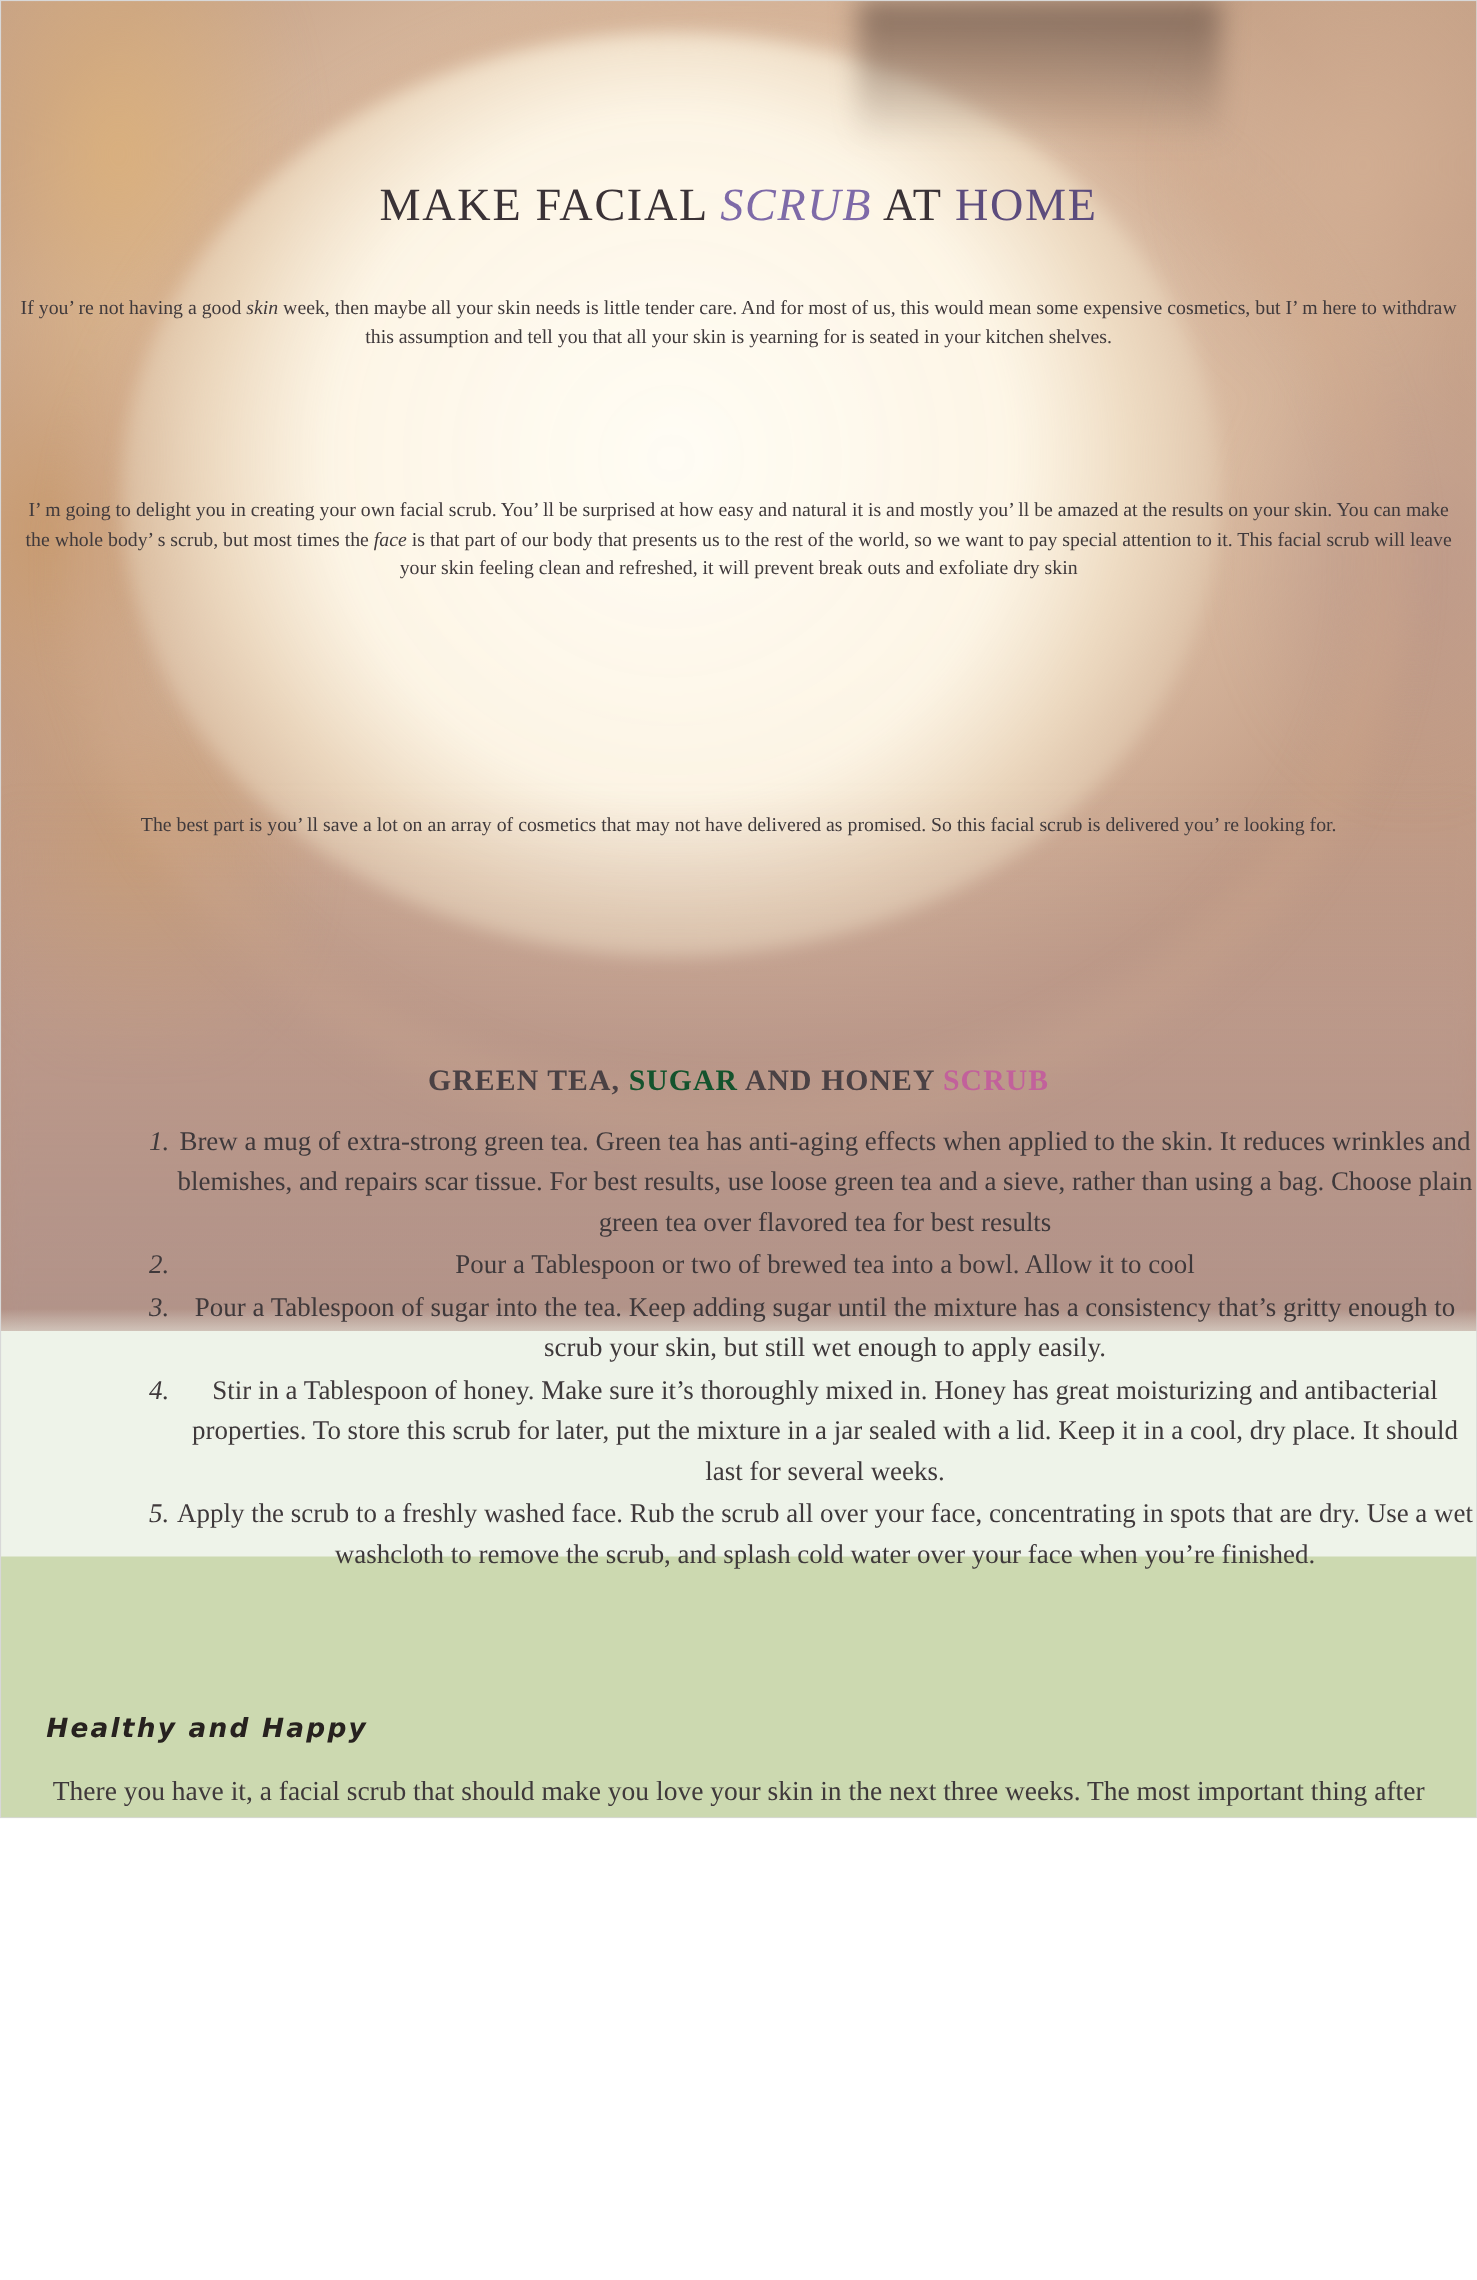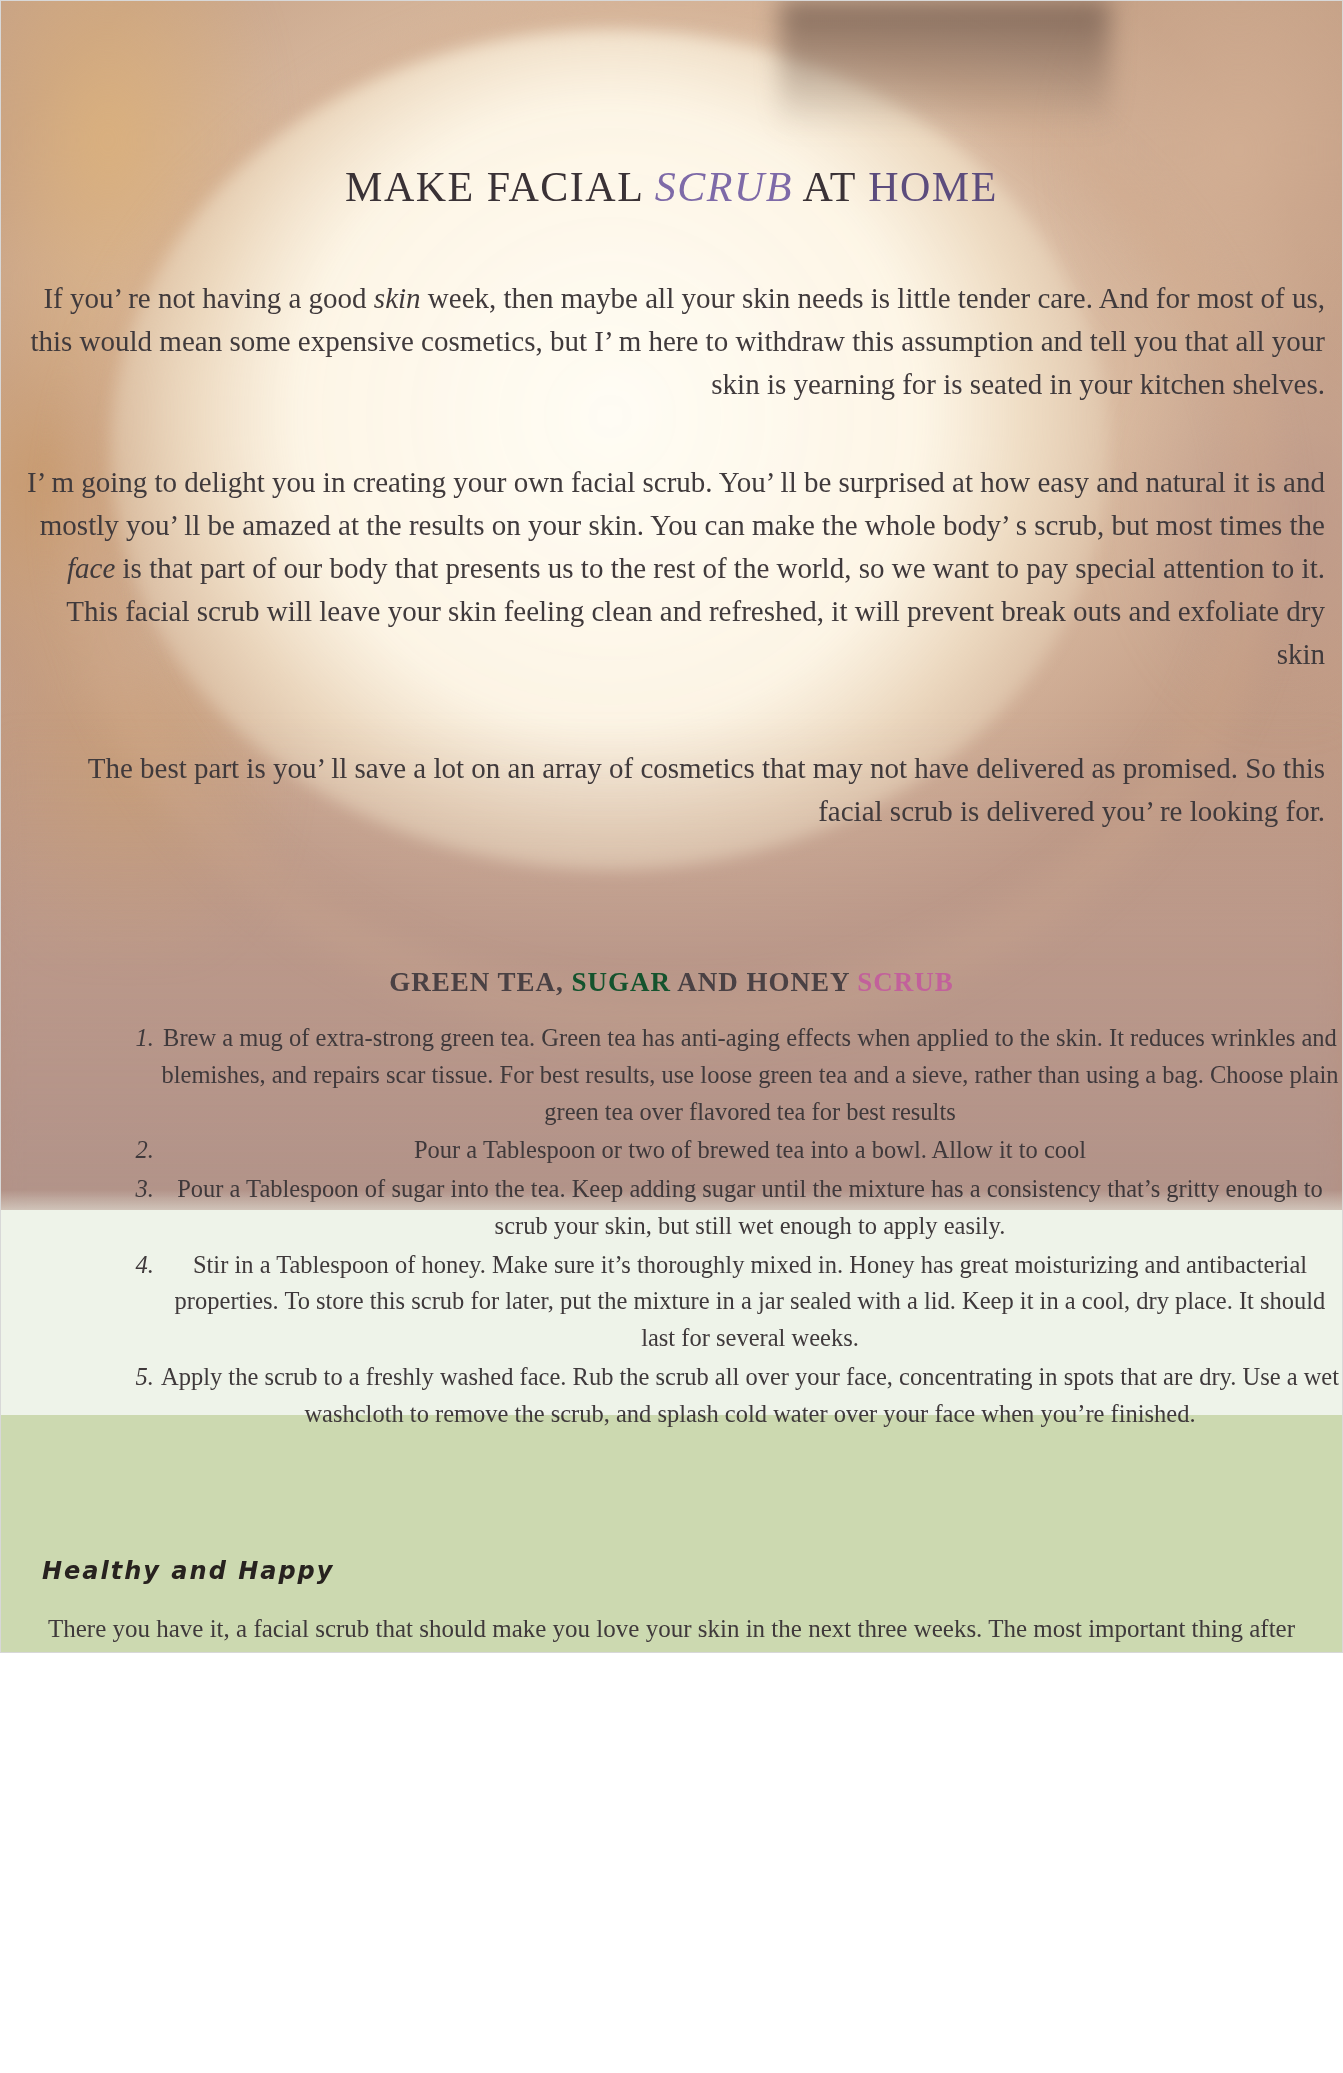--- a/index.html
+++ b/index.html
@@ -202,22 +202,22 @@
     font-style: italic;
     color: #7e6aa8;
   }
   .title .home {
     color: #5c4c7d;
   }
   .body-block {
     position: absolute;
     left: 18px;
     width: 1307px;
-    text-align: right;
-    font-size: 29px;
+    text-align: center;
+    font-size: 18px;
     line-height: 1.48;
     color: #403a3c;
   }
   .body-block i { font-style: italic; }
   .p1 { top: 248px; }
   .p2 { top: 432px; }
   .p3 { top: 718px; }
 
   .section-heading {
     position: absolute;

